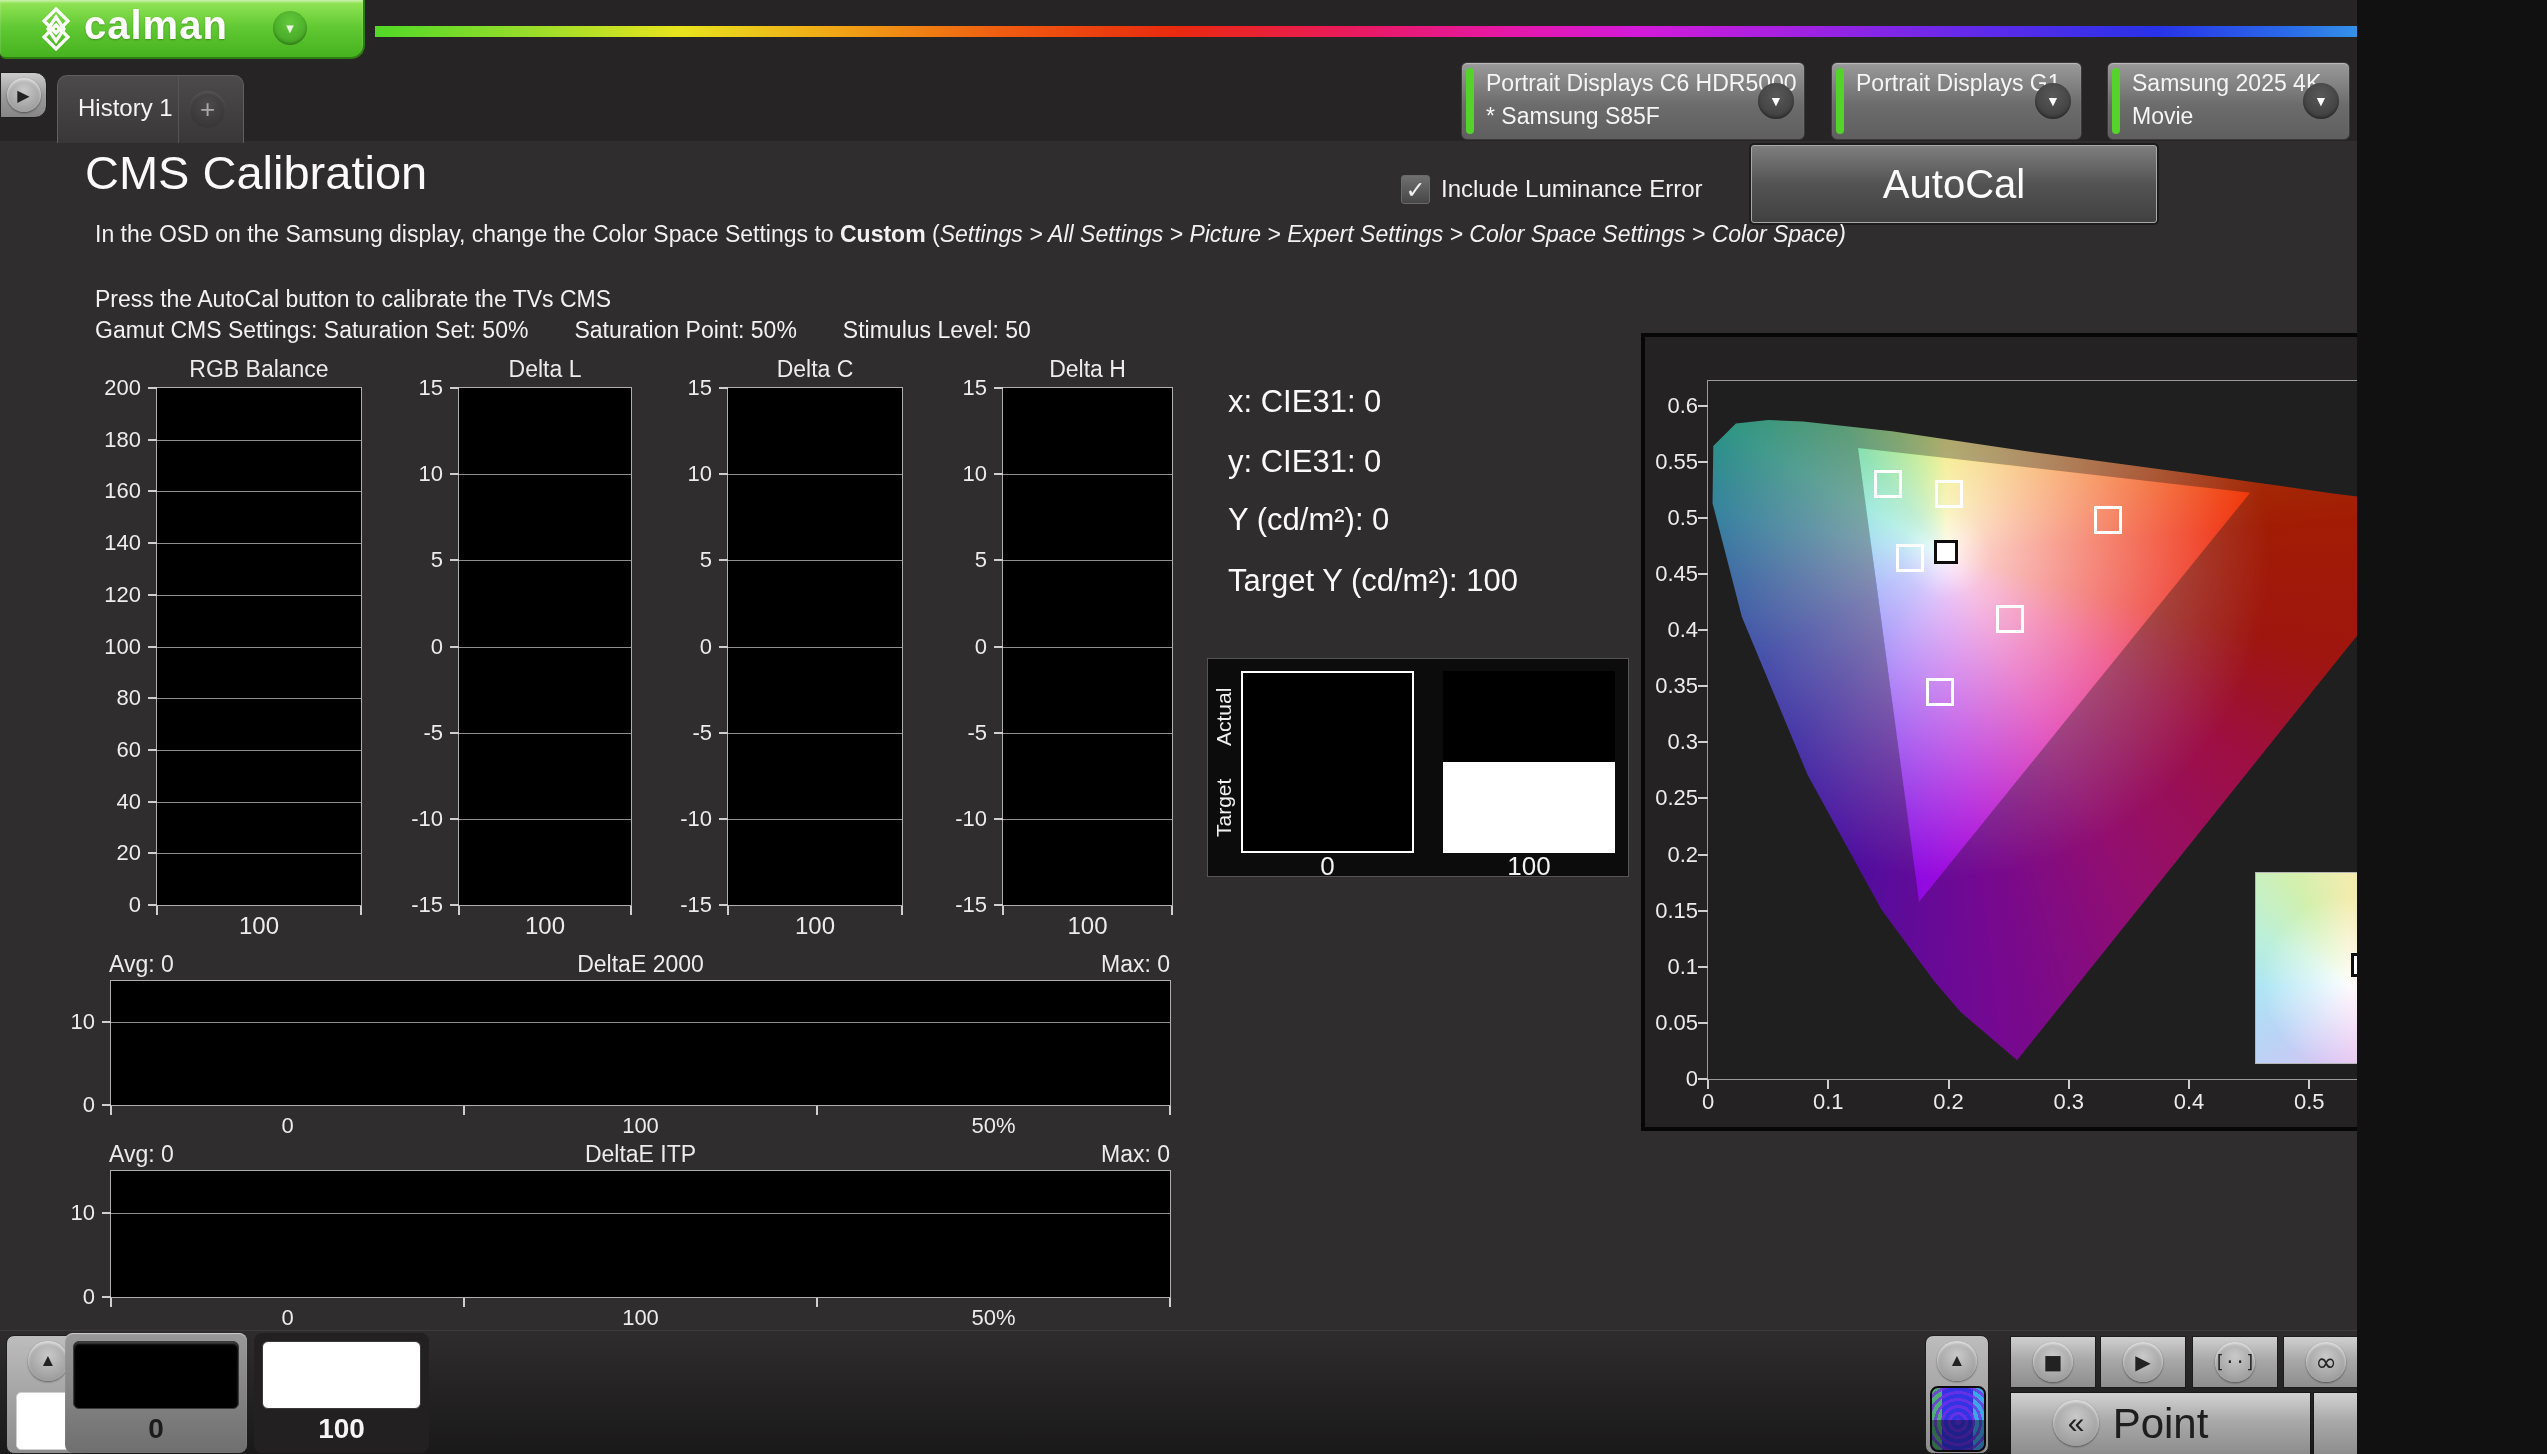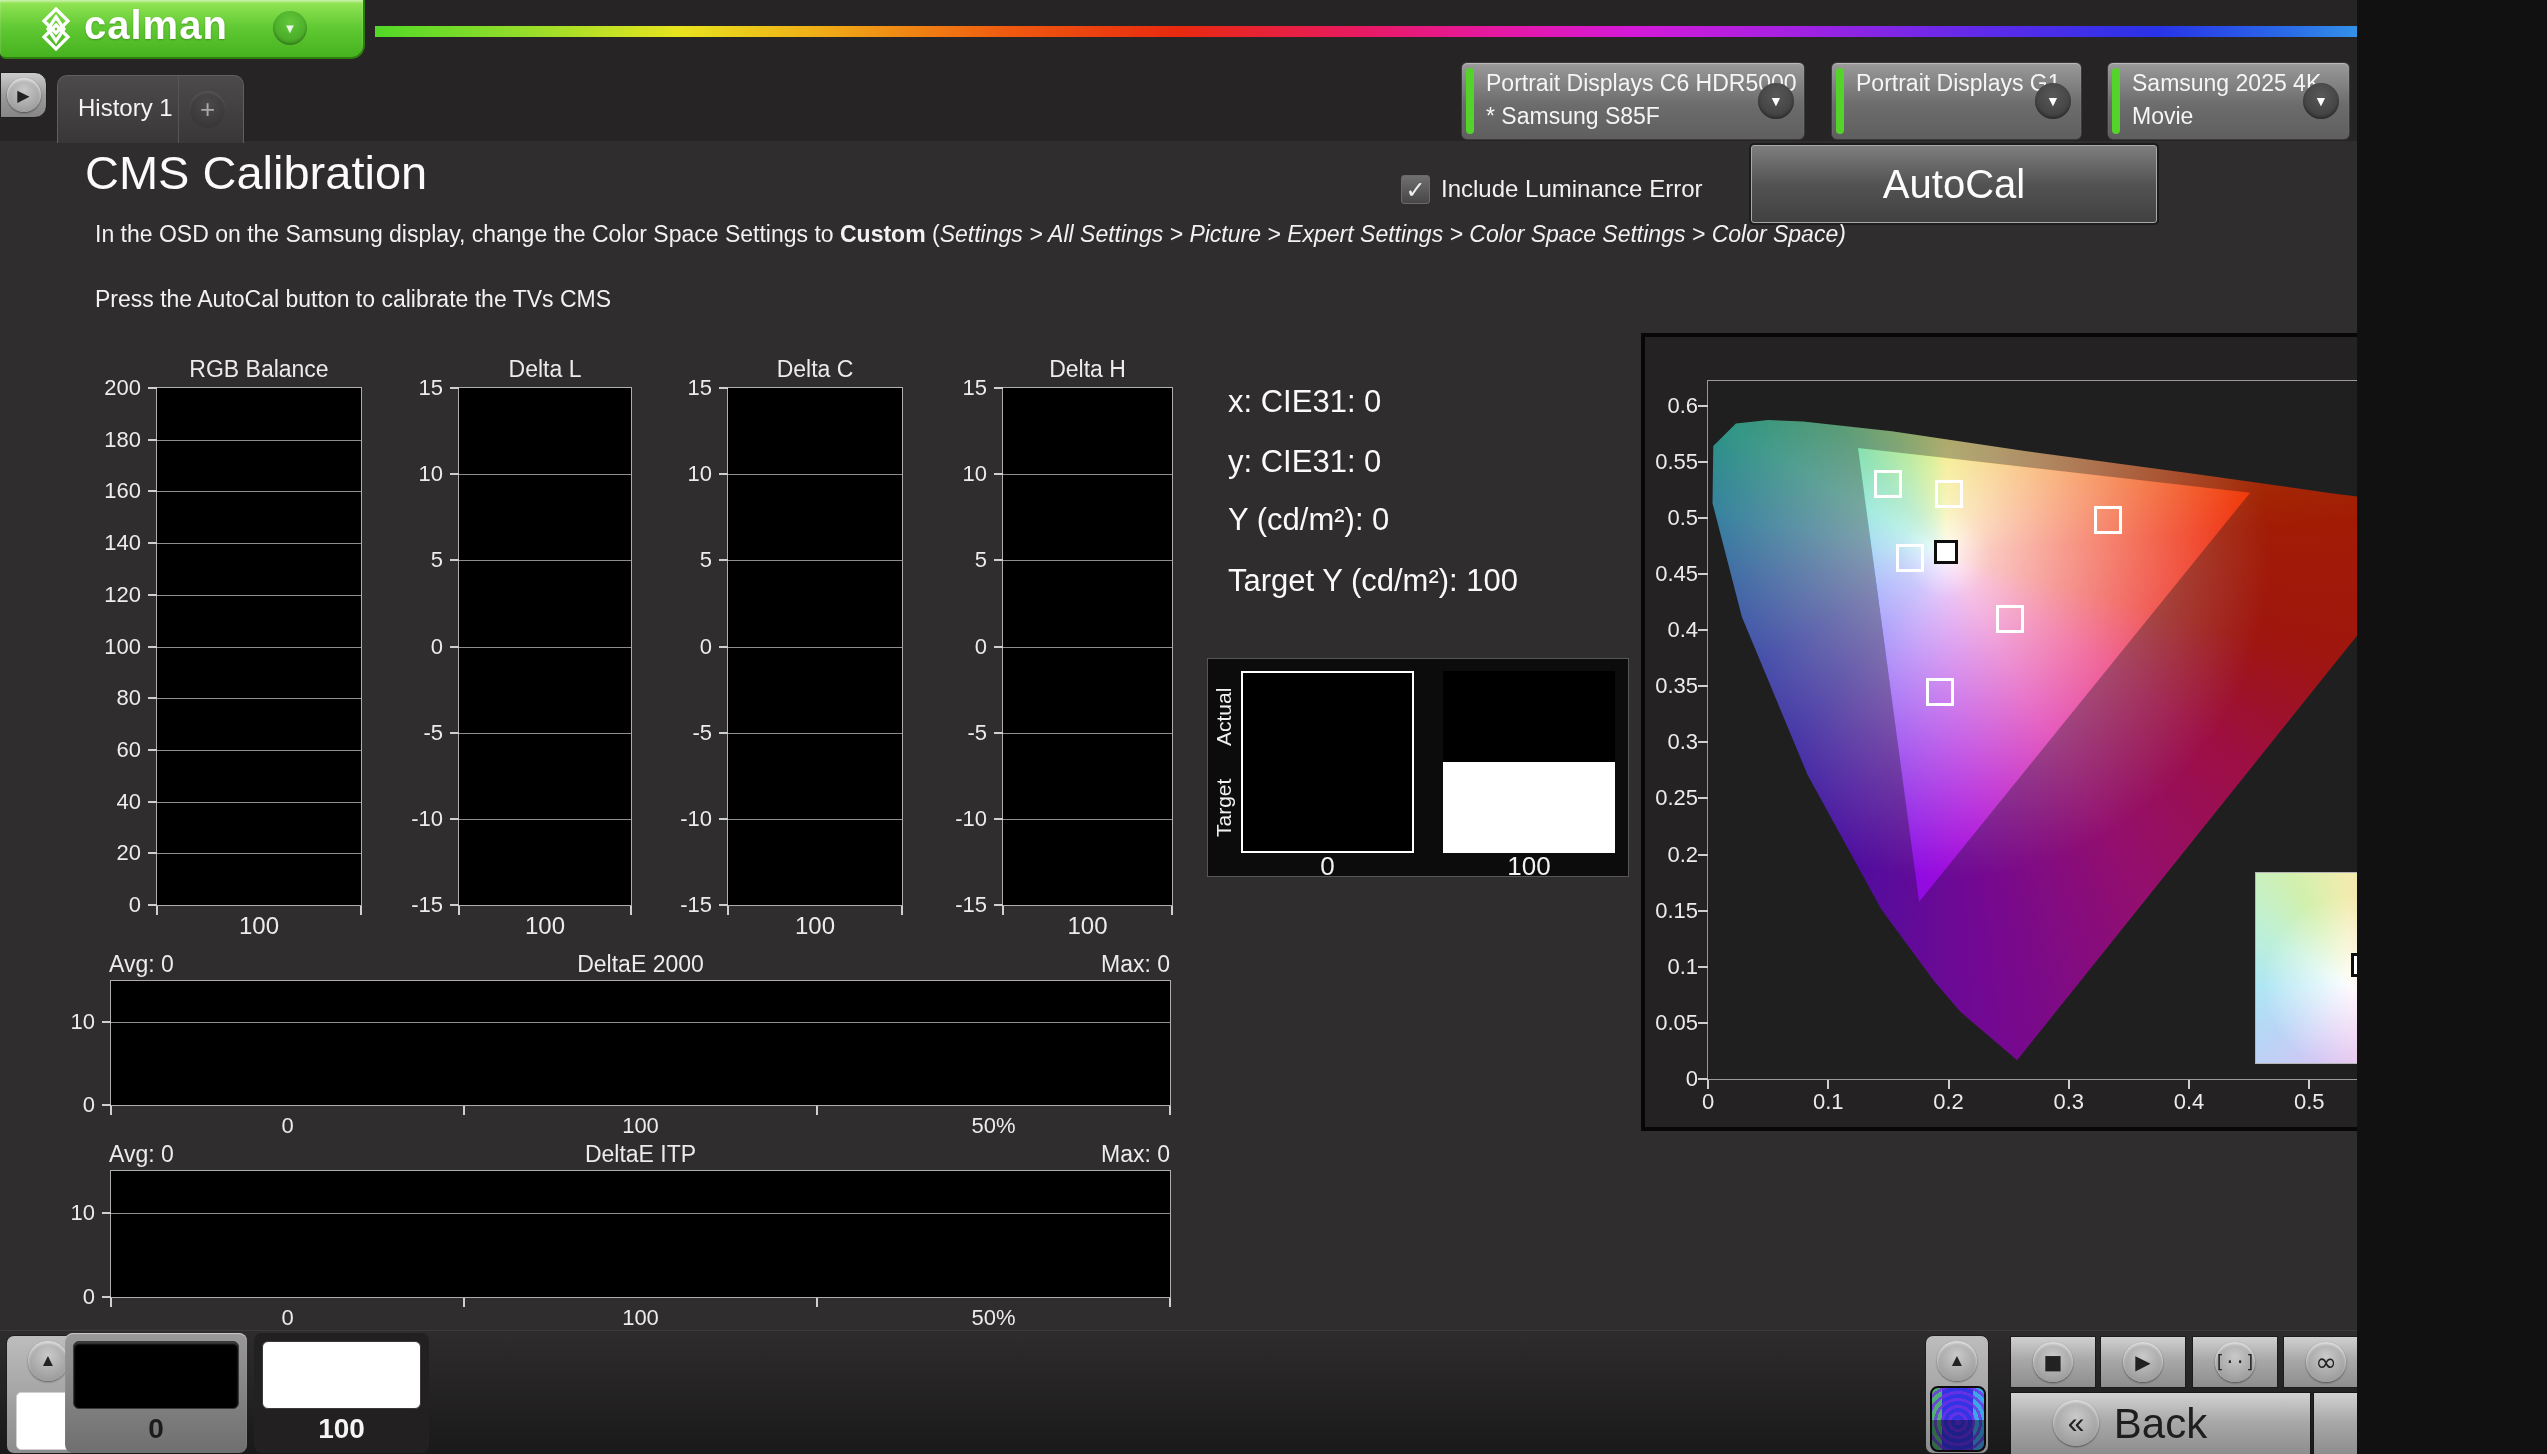--- a/index.html
+++ b/index.html
@@ -223,20 +223,23 @@
     <span>✓</span>
   </div>
   <div class="chk-label">Include Luminance Error</div>
   <div class="autocal-btn">
     <span>AutoCal</span>
   </div>
   <div class="instr" id="instr1">
     <span>In the OSD on the Samsung display, change the Color Space Settings to </span><b>Custom</b><span> (</span><i>Settings &gt; All Settings &gt; Picture &gt; Expert Settings &gt; Color Space Settings &gt; Color Space</i><i>)</i>
   </div>
   <div class="instr" id="instr3">Press the AutoCal button to calibrate the TVs CMS</div>
+  <div class="instr" id="instr4">
+    <span class="instr4-seg">Gamut CMS Settings: Saturation Set: 50%</span><span class="instr4-seg">Saturation Point: 50%</span><span>Stimulus Level: 50</span>
+  </div>
 
   <div class="readout-line" style="top:384px">x: CIE31: 0</div>
   <div class="readout-line" style="top:444px">y: CIE31: 0</div>
   <div class="readout-line" style="top:502px">Y (cd/m²): 0</div>
   <div class="readout-line" style="top:563px">Target Y (cd/m²): 100</div>
 
   <div class="vchart" id="rgb_balance" style="left: 156px; top: 387px; width: 204px; height: 517px;">
       <div class="chart-title">RGB Balance</div>
       <div class="ytick" style="top: 0%;">200</div>
       <div class="ydash" style="top: 0%;"></div>
@@ -483,21 +486,21 @@
     </div>
     <div class="tbtn" style="left:2283px;width:84px">
       <span class="emb" style="font-size:26px">∞</span>
     </div>
     <div class="tbtn" style="left:2374px;width:84px">
       <span class="emb" style="font-size:26px">↻</span>
     </div>
     <div class="counter">123</div>
     <div class="navbtn" id="back-btn">
       <span class="emb">«</span>
-      <span>Back</span>
+      <span>Point</span>
     </div>
     <div class="navbtn" id="next-btn">
       <span>Next</span>
       <span class="emb">»</span>
     </div>
   </div>
 </div>
 
 
 </body></html>

